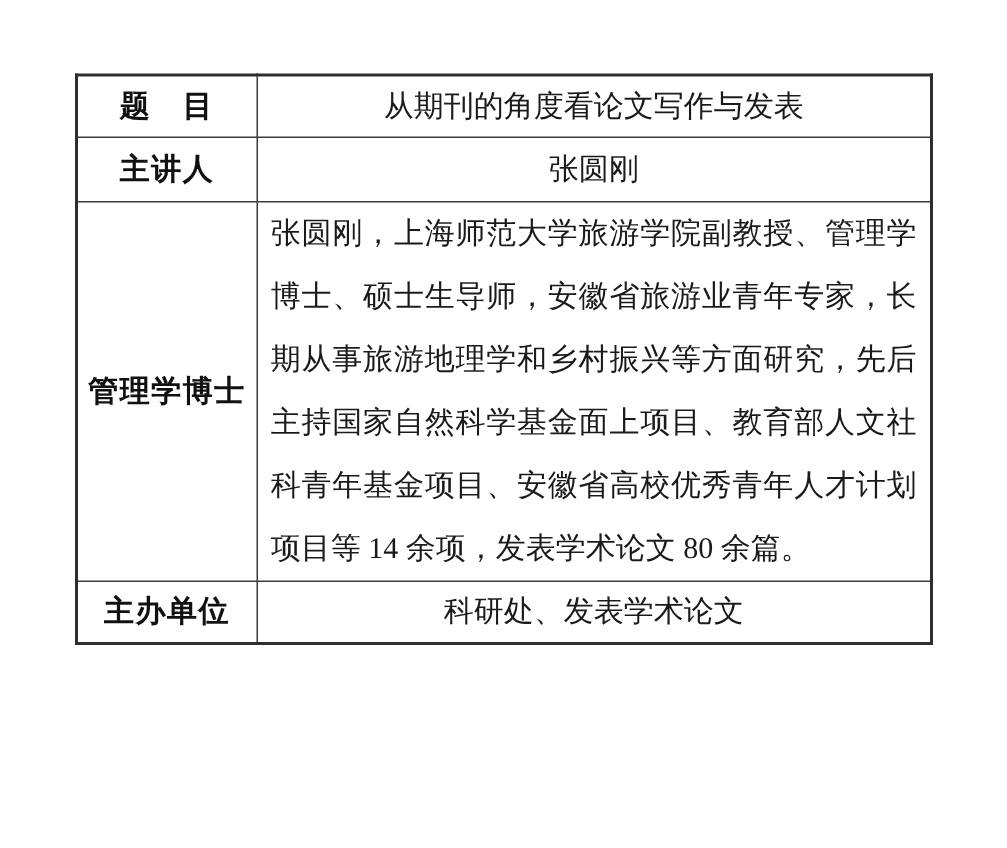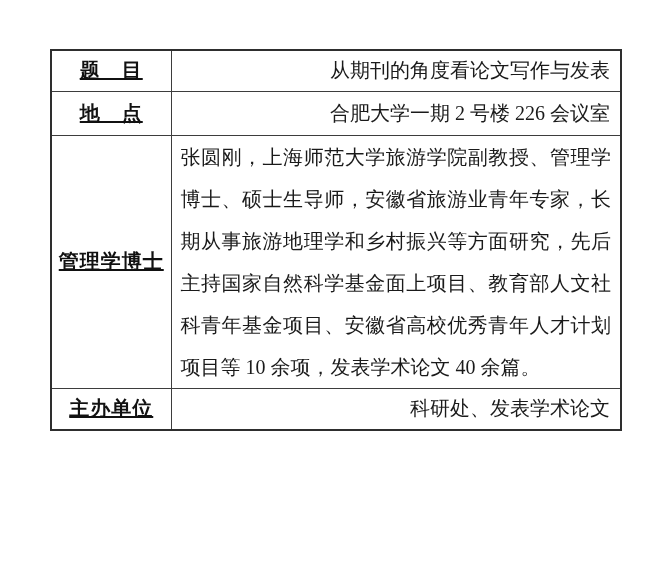--- a/index.html
+++ b/index.html
@@ -31,24 +31,23 @@
   col.c-value { width: 450px; }
 
   td.label-cell {
     text-align: center;
     vertical-align: middle;
     font-family: "Liberation Sans", "DejaVu Sans", sans-serif;
     font-weight: bold;
     font-size: 20px;
     letter-spacing: 1px;
     color: #111111;
-    text-decoration: underline;
   }
   td.value-cell {
-    text-align: right;
+    text-align: center;
     vertical-align: middle;
     font-size: 20px;
     padding: 0 10px;
     color: #1a1a1a;
   }
   tr.r-title   { height: 41px; }
   tr.r-speaker { height: 43px; }
   tr.r-time    { height: 44px; }
   tr.r-loc     { height: 44px; }
   tr.r-bio     { height: 251px; }
@@ -66,26 +65,26 @@
 <table class="notice-table">
   <colgroup>
     <col class="c-label">
     <col class="c-value">
   </colgroup>
   <tbody>
     <tr class="r-title">
       <td class="label-cell">题　目</td>
       <td class="value-cell">从期刊的角度看论文写作与发表</td>
     </tr>
-    <tr class="r-loc">
-      <td class="label-cell">地　点</td>
-      <td class="value-cell">合肥大学一期 2 号楼 226 会议室</td>
+    <tr class="r-speaker">
+      <td class="label-cell">主讲人</td>
+      <td class="value-cell">张圆刚</td>
     </tr>
     <tr class="r-bio">
       <td class="label-cell">管理学博士</td>
-      <td class="value-cell">张圆刚，上海师范大学旅游学院副教授、管理学博士、硕士生导师，安徽省旅游业青年专家，长期从事旅游地理学和乡村振兴等方面研究，先后主持国家自然科学基金面上项目、教育部人文社科青年基金项目、安徽省高校优秀青年人才计划项目等 10 余项，发表学术论文 40 余篇。</td>
+      <td class="value-cell">张圆刚，上海师范大学旅游学院副教授、管理学博士、硕士生导师，安徽省旅游业青年专家，长期从事旅游地理学和乡村振兴等方面研究，先后主持国家自然科学基金面上项目、教育部人文社科青年基金项目、安徽省高校优秀青年人才计划项目等 14 余项，发表学术论文 80 余篇。</td>
     </tr>
     <tr class="r-org">
       <td class="label-cell">主办单位</td>
       <td class="value-cell">科研处、发表学术论文</td>
     </tr>
   </tbody>
 </table>
 
 </body></html>

